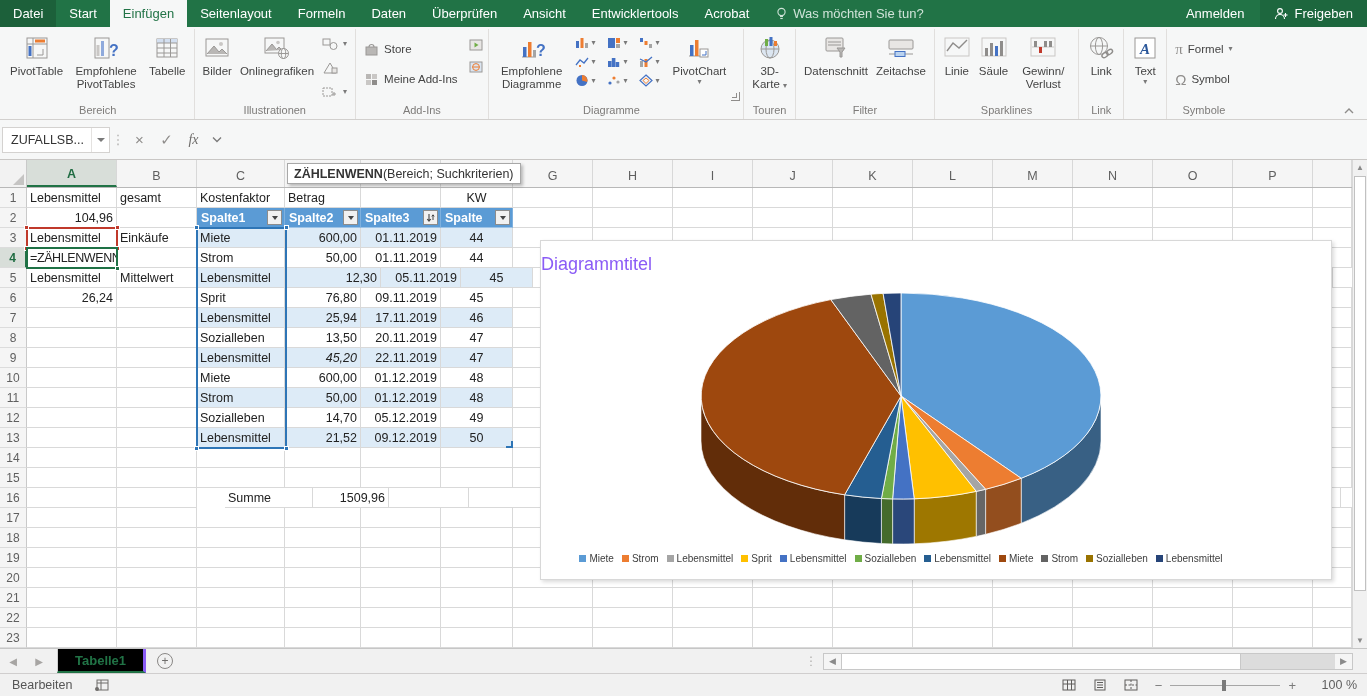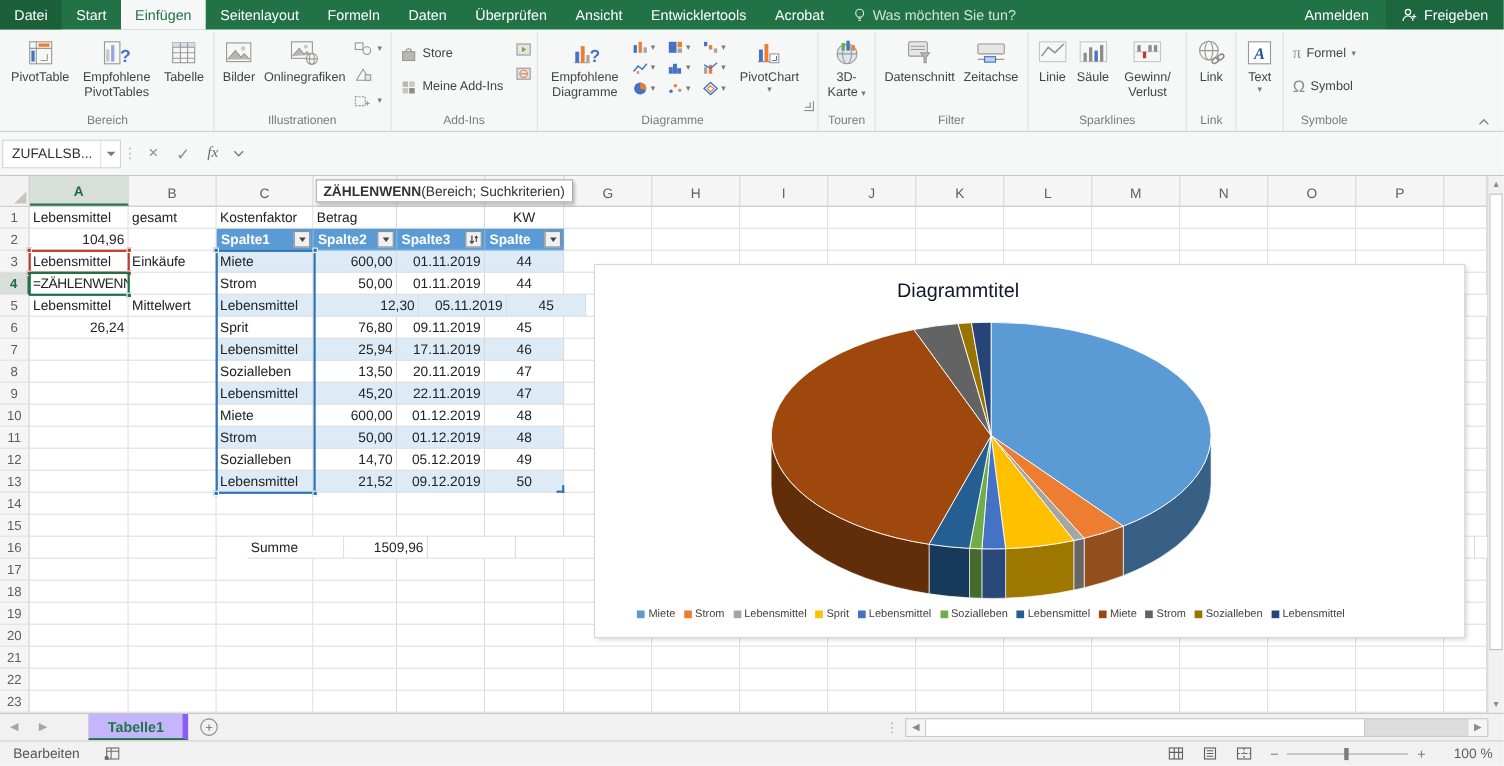--- a/index.html
+++ b/index.html
@@ -76,36 +76,36 @@
 #ov-a3 .h{background:#C0392B}
 #ov-a4{left:26px;top:87px;width:92px;height:22px;border:2px solid #1E7145}
 #ov-a4 .fh{position:absolute;right:-4px;bottom:-4px;width:5px;height:5px;background:#1E7145;border:1px solid #fff}
 #tbl-corner{left:506px;top:281px;width:7px;height:7px;border-right:2px solid #2E75B6;border-bottom:2px solid #2E75B6}
 .h.tl{left:-4px;top:-4px}.h.tr{right:-4px;top:-4px}.h.bl{left:-4px;bottom:-4px}.h.br{right:-4px;bottom:-4px}
 
 .ftooltip{position:absolute;left:287px;top:163px;height:21px;background:#fff;border:1px solid #a8a8a8;box-shadow:2px 2px 3px rgba(0,0,0,.25);display:flex;align-items:center;padding:0 6px;font-size:12.5px;color:#333;z-index:40;white-space:nowrap}
 
 
 .chart{position:absolute;left:540px;top:240px;width:792px;height:340px;background:#fff;border:1px solid #d8d8d8;box-shadow:2px 2px 4px rgba(0,0,0,.15);z-index:30}
-.ctitle{position:absolute;left:0;top:13px;width:660px;text-align:center;font-size:18px;color:#0f172a}
+.ctitle{position:absolute;left:0;top:13px;width:660px;font-size:18px;color:#8b5cf6}
 #pie{position:absolute;left:0;top:40px}
 .clegend{position:absolute;left:10px;top:312px;width:700px;display:flex;justify-content:center;align-items:center;gap:8px;font-size:10px;color:#404040}
 .litem{display:flex;align-items:center;gap:3px;white-space:nowrap}
 .lmark{width:7px;height:7px;flex:0 0 7px}
 
 
 .vscroll{position:absolute;left:1352px;top:160px;width:15px;height:488px;background:#f1f1f1;border-left:1px solid #d8d8d8}
 .varrow{height:15px;display:flex;align-items:center;justify-content:center;color:#8a8a8a;font-size:8px}
 .vthumb{position:absolute;left:1px;right:1px;top:16px;height:415px;background:#fff;border:1px solid #c1c1c1}
 .vdown{position:absolute;left:0;right:0;bottom:0;height:15px;display:flex;align-items:center;justify-content:center;color:#8a8a8a;font-size:8px}
 
 
 .tabbar{position:absolute;left:0;top:648px;width:1367px;height:25px;background:#f1f1f1;border-top:1px solid #c6c6c6;display:flex;align-items:stretch;font-size:13px}
 .tnav{width:26px;display:flex;align-items:center;justify-content:center;color:#a7a5a3;font-size:10px}
-.sheettab{margin-left:28px;padding:0 17px;background:#c4b5fd;border-left:1px solid #d0d0d0;border-right:5px solid #8b5cf6;border-bottom:2px solid #217346;display:flex;align-items:center;font-weight:bold;color:#217346}
+.sheettab{margin-left:5px;padding:0 17px;background:#000000;border-left:1px solid #d0d0d0;border-right:3px solid #8b5cf6;border-bottom:2px solid #217346;display:flex;align-items:center;font-weight:bold;color:#217346}
 .addsheet{width:38px;display:flex;align-items:center;justify-content:center}
 .pluscirc{width:16px;height:16px;border-radius:50%;border:1px solid #8a8886;color:#6f6d6b;display:flex;align-items:center;justify-content:center;font-size:12px;line-height:12px}
 .tdots{margin-left:auto;display:flex;align-items:center;color:#b0aeac;font-size:12px;padding:0 6px}
 .hscroll{display:flex;align-items:center;margin-right:14px}
 .hs-outer{width:530px;height:17px;border:1px solid #c8c8c8;background:#dcdcdc;display:flex;align-items:stretch}
 .hs-btn{width:17px;display:flex;align-items:center;justify-content:center;background:#f5f5f5;color:#8a8a8a;font-size:9px}
 .hs-thumb{width:400px;background:#fff;border-left:1px solid #c8c8c8;border-right:1px solid #c8c8c8}
 .hs-rest{flex:1}
 
 
@@ -770,21 +770,21 @@
         <div class="gcell" style="width: 80px;"></div>
         <div class="gcell" style="width: 80px;"></div>
         <div class="gcell" style="width: 80px;"></div>
         <div class="gcell" style="width: 39px;"></div>
       </div>
       <div class="grow">
         <div class="rowhead">9</div>
         <div class="gcell" style="width: 90px;"></div>
         <div class="gcell" style="width: 80px;"></div>
         <div class="gcell band" style="width: 88px;">Lebensmittel</div>
-        <div class="gcell band r" style="width: 76px;">45,20</div>
+        <div class="gcell band r" style="width: 76px; font-style: italic;">45,20</div>
         <div class="gcell band r" style="width: 80px;">22.11.2019</div>
         <div class="gcell band c" style="width: 72px;">47</div>
         <div class="gcell" style="width: 80px;"></div>
         <div class="gcell" style="width: 80px;"></div>
         <div class="gcell" style="width: 80px;"></div>
         <div class="gcell" style="width: 80px;"></div>
         <div class="gcell" style="width: 80px;"></div>
         <div class="gcell" style="width: 80px;"></div>
         <div class="gcell" style="width: 80px;"></div>
         <div class="gcell" style="width: 80px;"></div>

